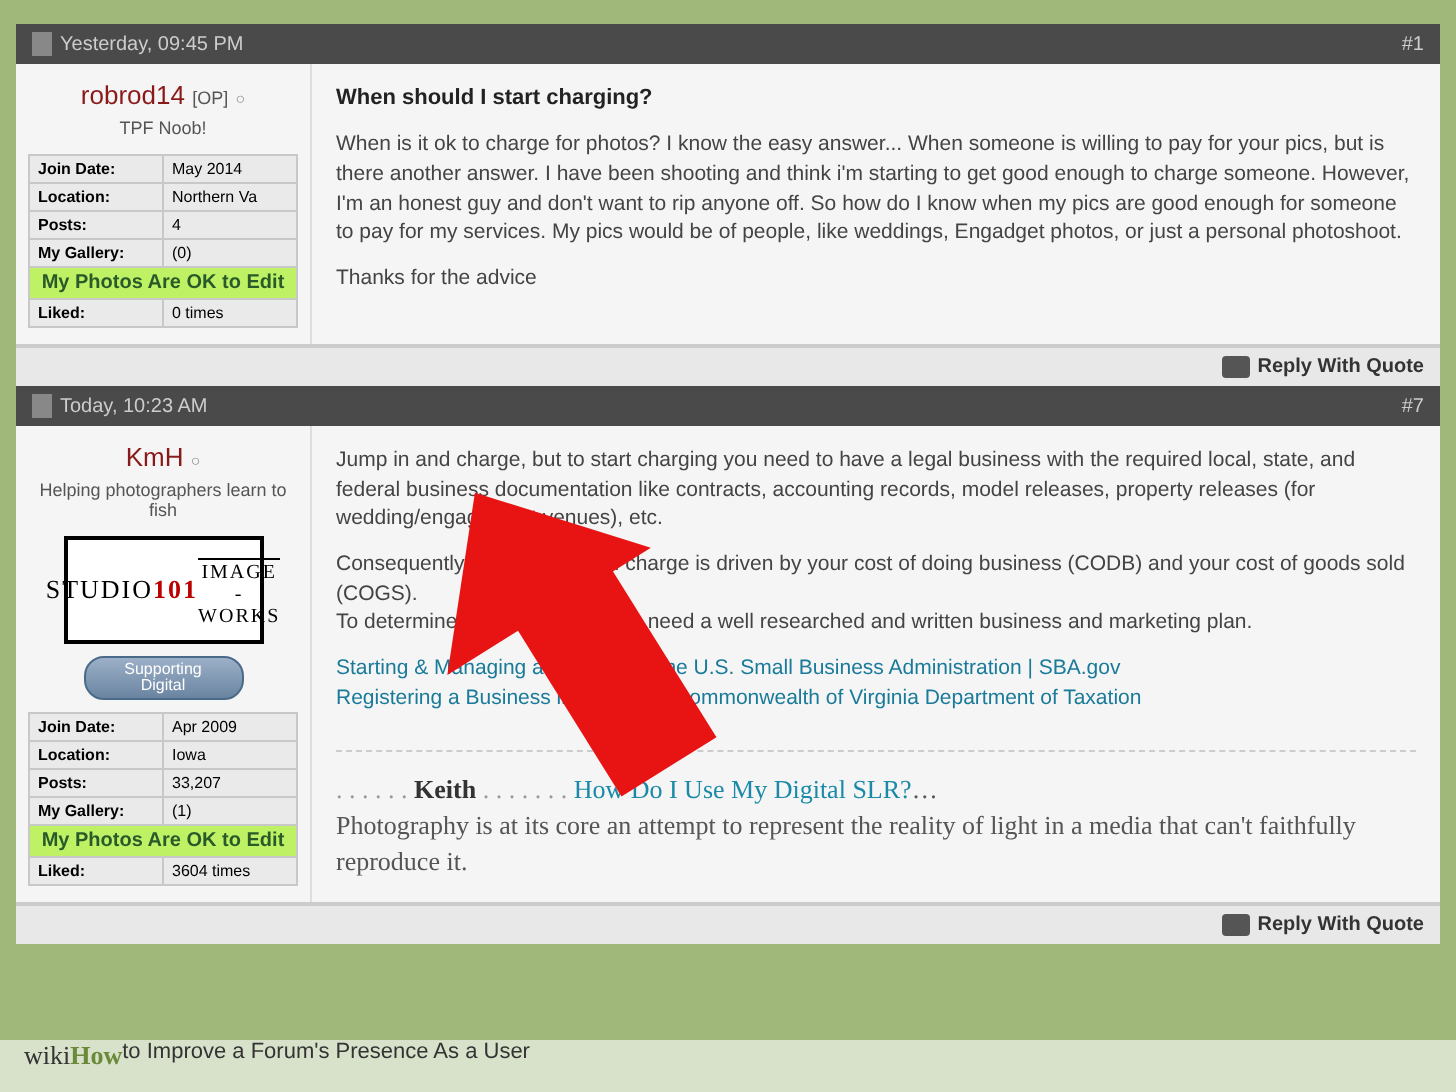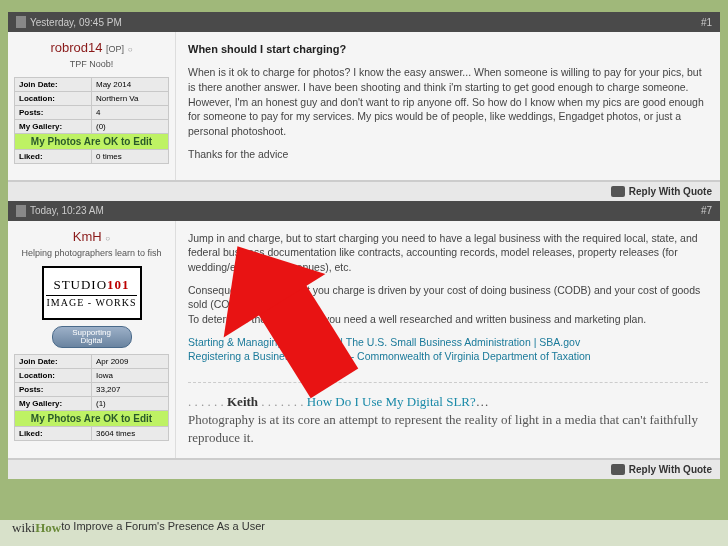--- a/index.html
+++ b/index.html
@@ -2,31 +2,31 @@
 <html><head>
 <meta charset="utf-8">
 <style>
   * { box-sizing: border-box; margin: 0; padding: 0; }
   body { font-family: Verdana, Arial, sans-serif; font-size: 10px; background: #a0b87a; width: 728px; height: 546px; overflow: hidden; position: relative; }
   .forum { background: #fff; margin: 12px 8px; }
   .post-header { background: #4a4a4a; color: #ccc; padding: 4px 8px; display: flex; justify-content: space-between; align-items: center; font-size: 10px; }
   .post-header .left { display: flex; align-items: center; gap: 4px; }
   .post-header .doc-icon { width: 10px; height: 12px; background: #888; display: inline-block; }
   .post-body { display: flex; background: #f5f5f5; border-bottom: 1px solid #ccc; }
-  .user-col { width: 168px; padding: 8px 6px; border-right: 1px solid #ddd; text-align: center; }
+  .user-col { width: 148px; padding: 8px 6px; border-right: 1px solid #ddd; text-align: center; }
   .username { color: #8a1a1a; font-size: 13px; font-weight: normal; }
   .username .op { font-size: 9px; color: #555; }
   .username .status { font-size: 8px; color: #888; }
   .user-title { font-size: 9px; color: #555; margin: 4px 0 8px; }
   .user-stats { width: 100%; border-collapse: collapse; font-size: 8px; text-align: left; }
   .user-stats td { border: 1px solid #c8c8c8; padding: 2px 4px; background: #eaeaea; }
   .user-stats td:first-child { font-weight: bold; width: 50%; }
   .user-stats .edit-ok td { background: #bef264; color: #2a5a2a; font-size: 10px; text-align: center; }
   .avatar-box { margin: 6px auto; width: 100px; }
-  .studio-logo { width: 100px; height: 54px; border: 2px solid #000; background: #fff; display: flex; flex-direction: column; align-items: center; justify-content: center; font-family: serif; }
+  .studio-logo { width: 100px; height: 54px; border: 2px solid #000; background: #fff; display: flex; flex-direction: row; align-items: center; justify-content: center; font-family: serif; }
   .studio-logo .top { font-size: 13px; letter-spacing: 1px; }
   .studio-logo .num { color: #b00; font-weight: bold; }
   .studio-logo .bot { font-size: 10px; letter-spacing: 1px; border-top: 1px solid #000; margin-top: 2px; padding-top: 1px; }
   .support-badge { width: 80px; height: 22px; margin: 4px auto 6px; background: linear-gradient(#9cb0c8, #6a84a0); border-radius: 10px; border: 1px solid #4a6a8a; color: #fff; font-size: 8px; display: flex; flex-direction: column; align-items: center; justify-content: center; line-height: 1; }
   .content-col { flex: 1; padding: 10px 12px; font-size: 10.5px; color: #444; line-height: 1.4; }
   .content-col .title { font-weight: bold; font-size: 11px; margin-bottom: 8px; color: #222; }
   .content-col p { margin-bottom: 8px; }
   .content-col .link { color: #1a7a9a; }
   .sig { border-top: 1px dashed #ccc; margin-top: 18px; padding-top: 10px; font-family: Georgia, serif; font-size: 13px; color: #555; }
   .sig .dots { color: #999; }

